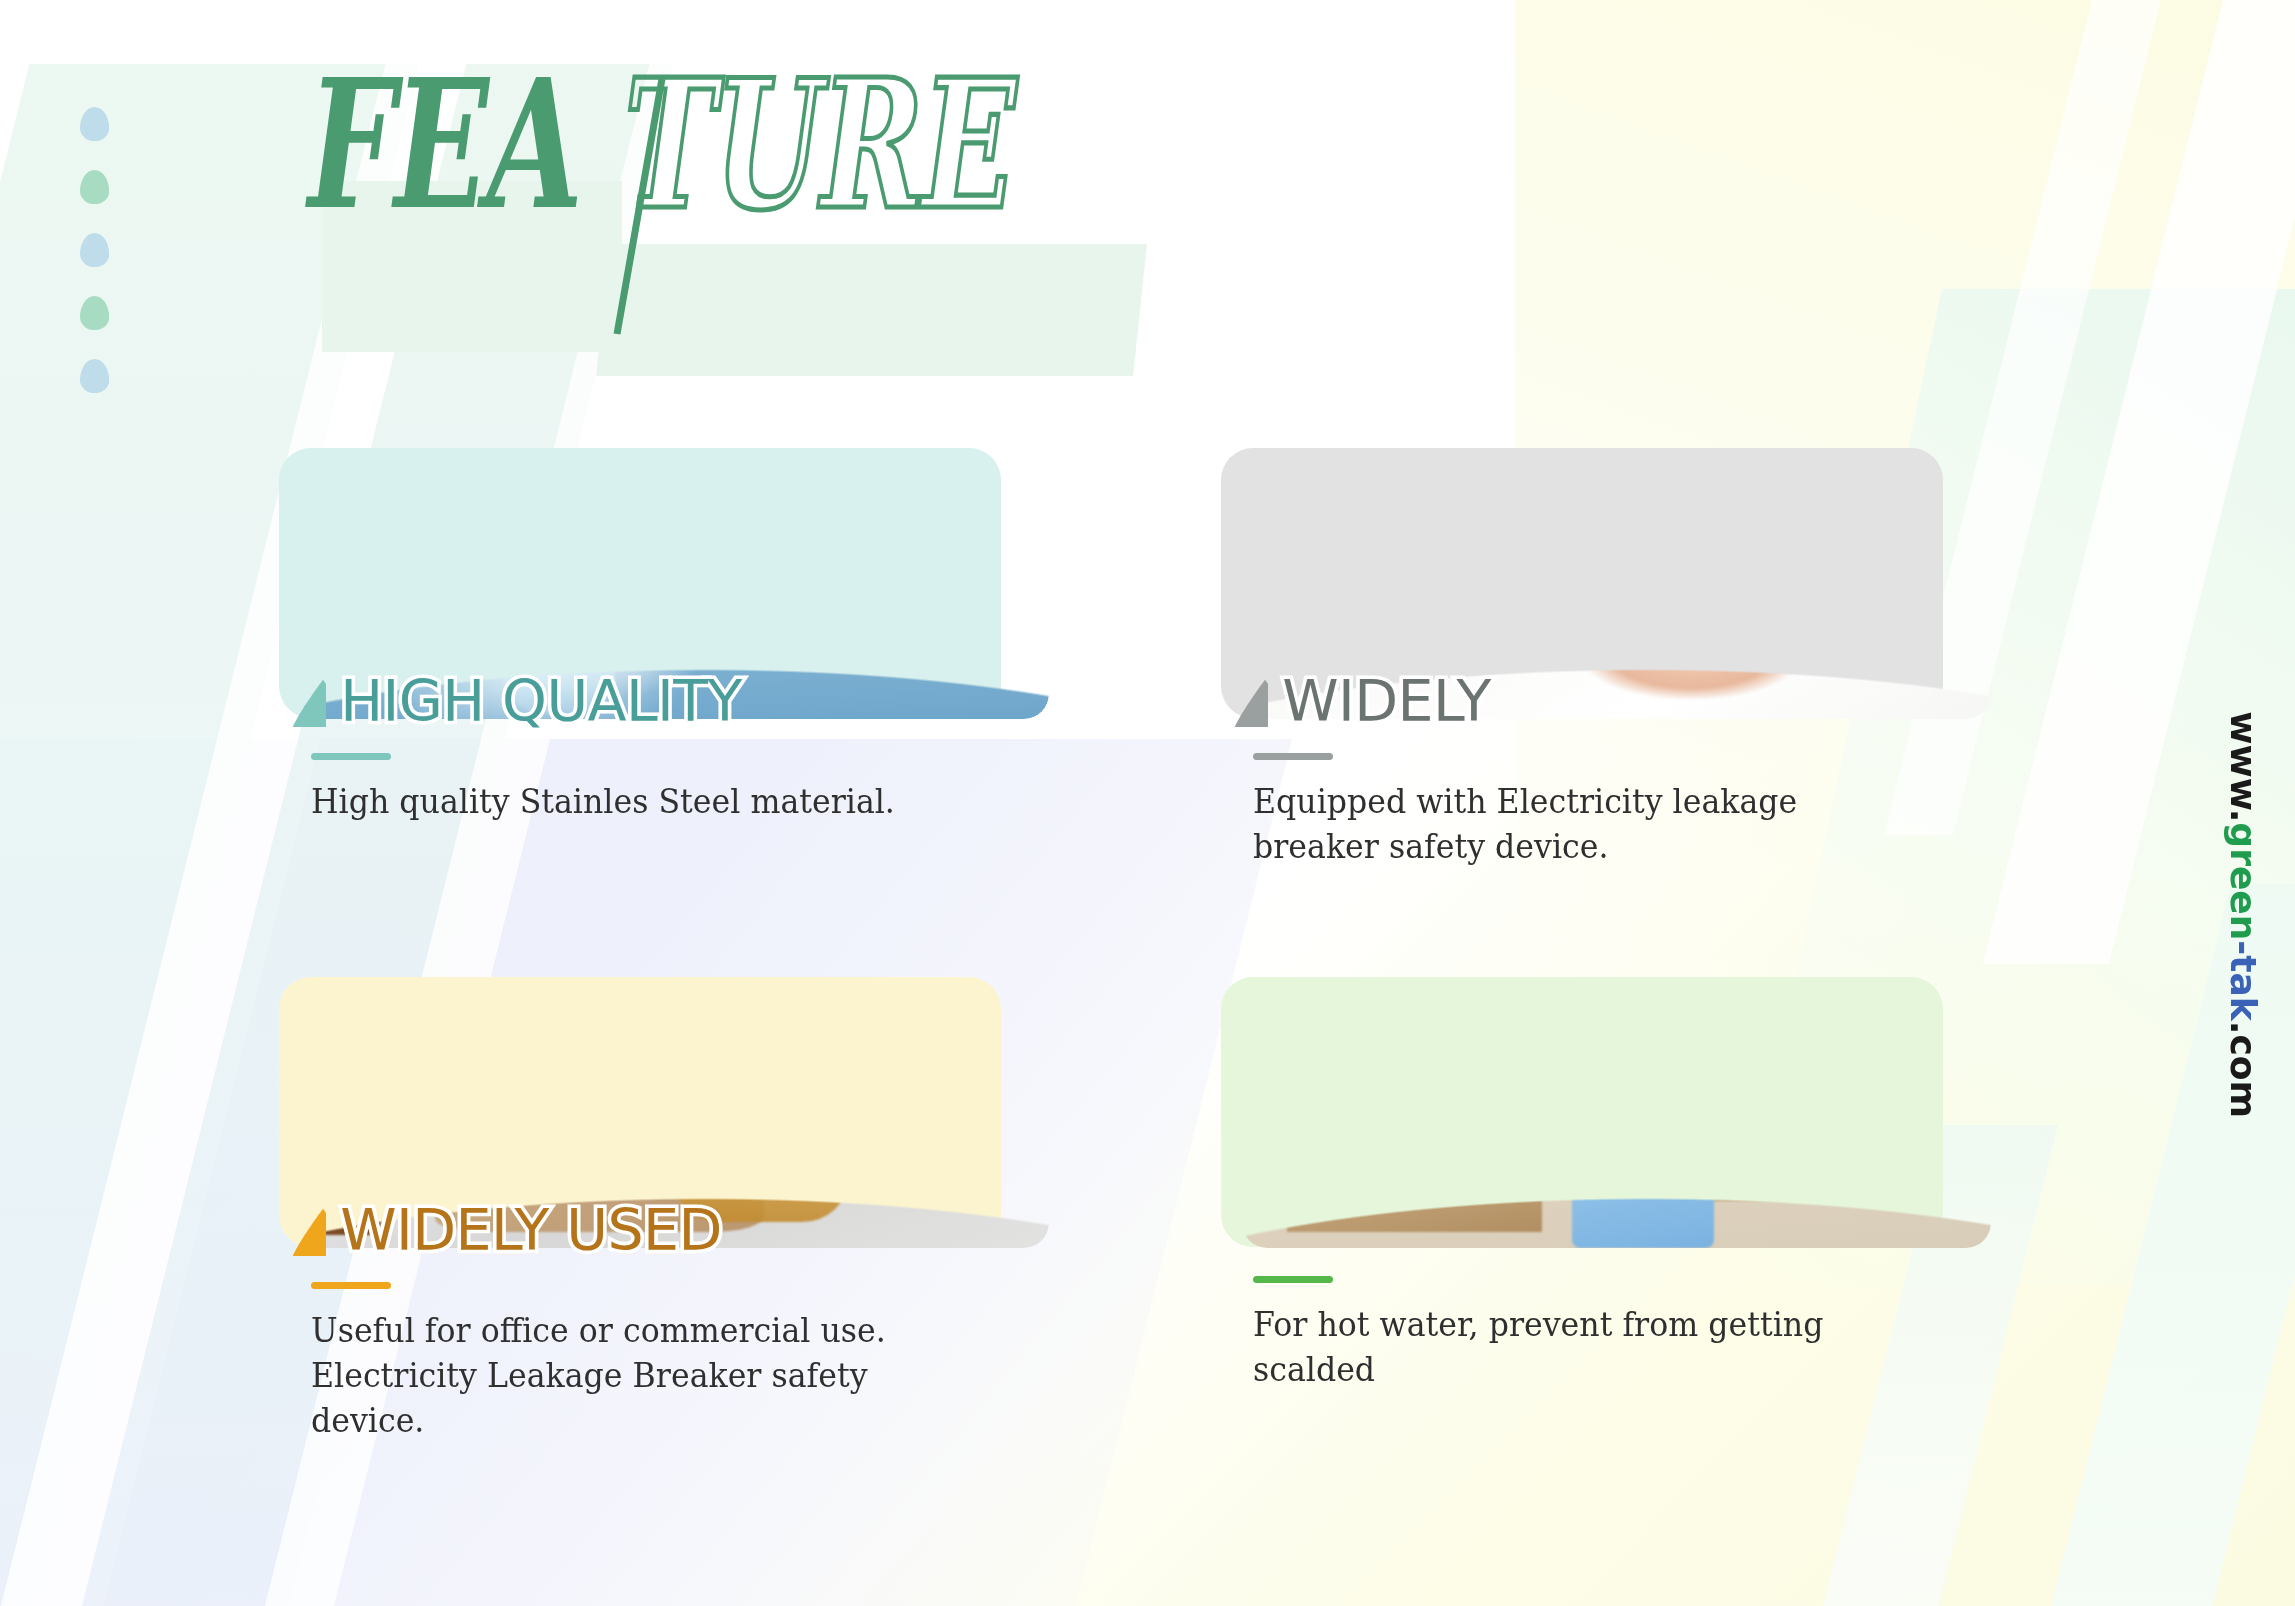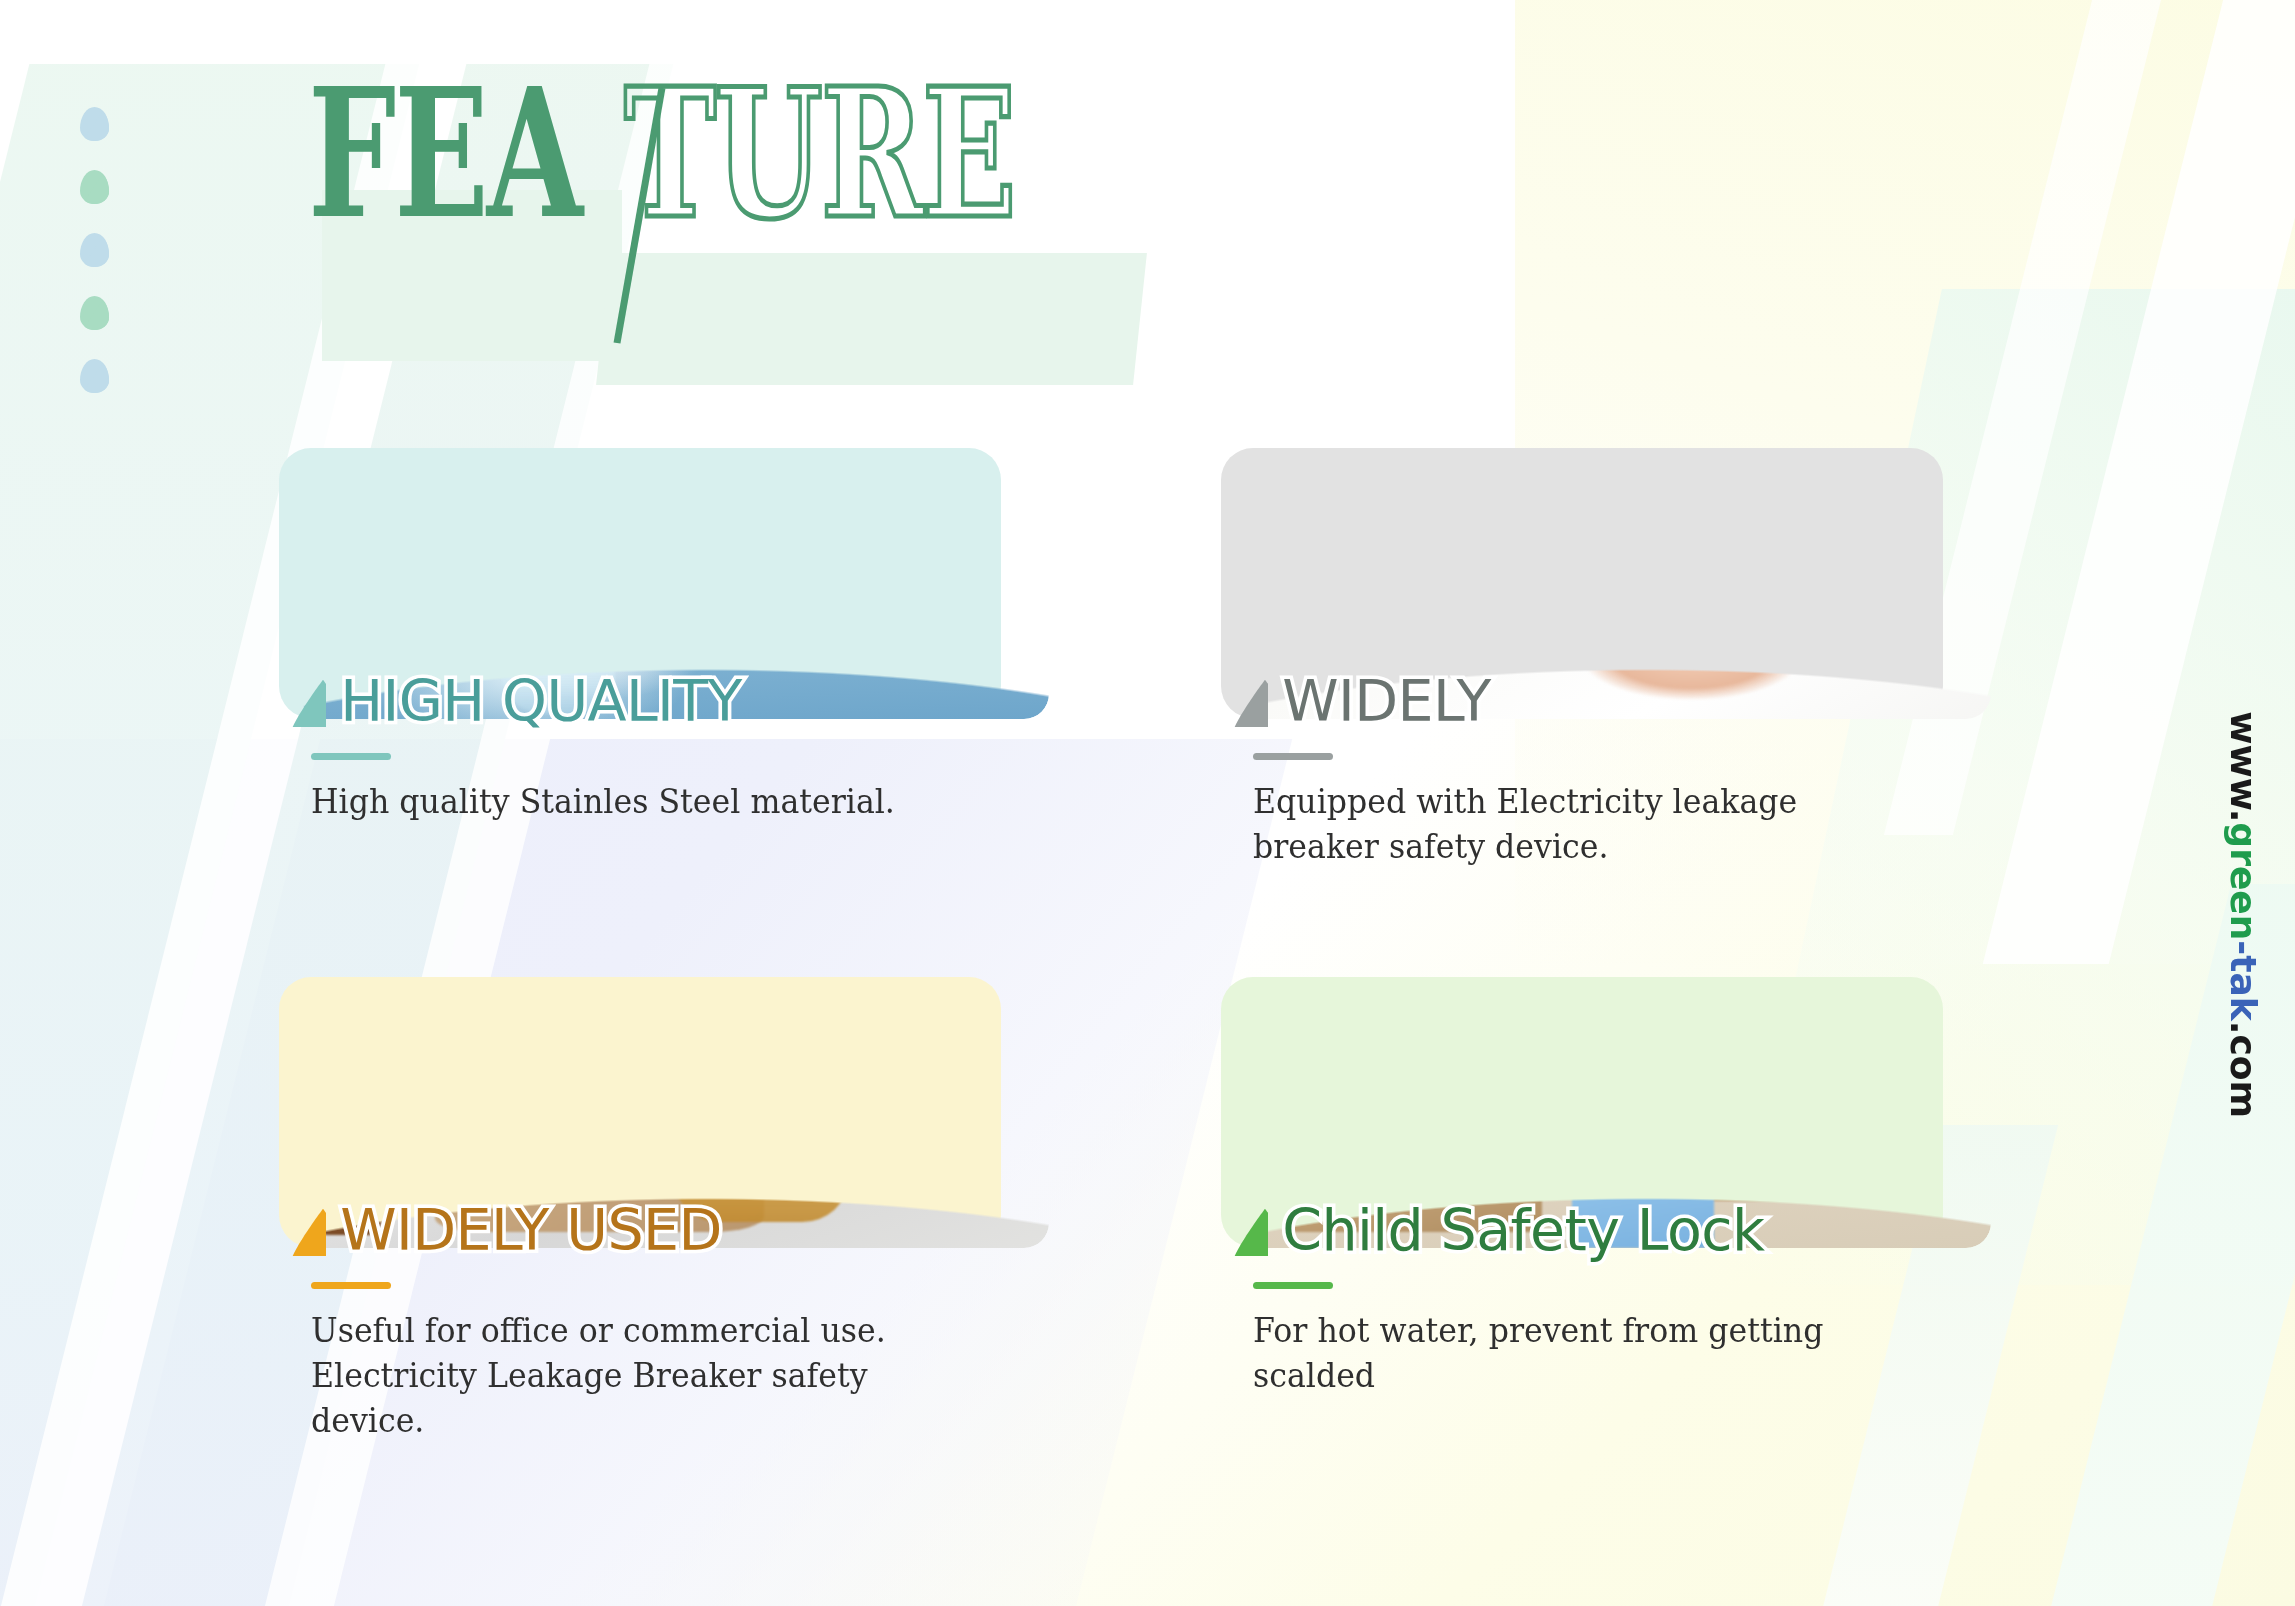--- a/index.html
+++ b/index.html
@@ -55,21 +55,21 @@
     position:relative;
   }
   .deco-drop::before{
     content:"";position:absolute;left:0;top:0;width:100%;height:100%;
     border-radius:50% 50% 50% 50% / 64% 64% 36% 36%;
     background:inherit;
     clip-path:path("M26 0 C26 0 52 34 52 43 C52 54 40 62 26 62 C12 62 0 54 0 43 C0 34 26 0 26 0 Z");
   }
 
   
-  .title-wrap{position:absolute;left:308px;top:107px;z-index:3;width:936px;height:231px;}
+  .title-wrap{position:absolute;left:308px;top:98px;z-index:3;width:936px;height:231px;font-style:italic;}
   .title-bg-a{
     position:absolute;left:13.8px;top:83px;width:300px;height:171px;
     background:#e7f5ec;z-index:1;
   }
   .title-bg-b{
     position:absolute;left:295px;top:146px;width:537px;height:132px;
     background:#e7f5ec;z-index:1;
     transform:skewX(-6deg);
   }
   .title-text{position:absolute;left:0;top:0;z-index:4;white-space:nowrap;}
@@ -369,24 +369,20 @@
           <div class="ph4-k1"></div>
           <div class="ph4-k2"></div>
           <div class="ph4-pen"></div>
           <div class="ph4-desk2"></div>
           <div class="ph4-desk1"></div>
           <div class="ph4-k4"></div>
           <div class="ph4-books"></div>
         </div>
       </div>
     </div>
-    <div class="head-row">
-      <div class="drop-icon" style="background:#56b84a"></div>
-      <div class="head-txt" style="color:#2f7d3f">Child Safety Lock</div>
-    </div>
     <div class="rule" style="background:#56b84a"></div>
     <div class="body-txt">For hot water, prevent from getting scalded</div>
   </div>
 
 </div>
 
 <div class="url">
   <span style="color:#1a1a1a">www.</span><span style="color:#1f9c4d">green</span><span style="color:#3a63b8">-tak</span><span style="color:#1a1a1a">.com</span>
 </div>
 

